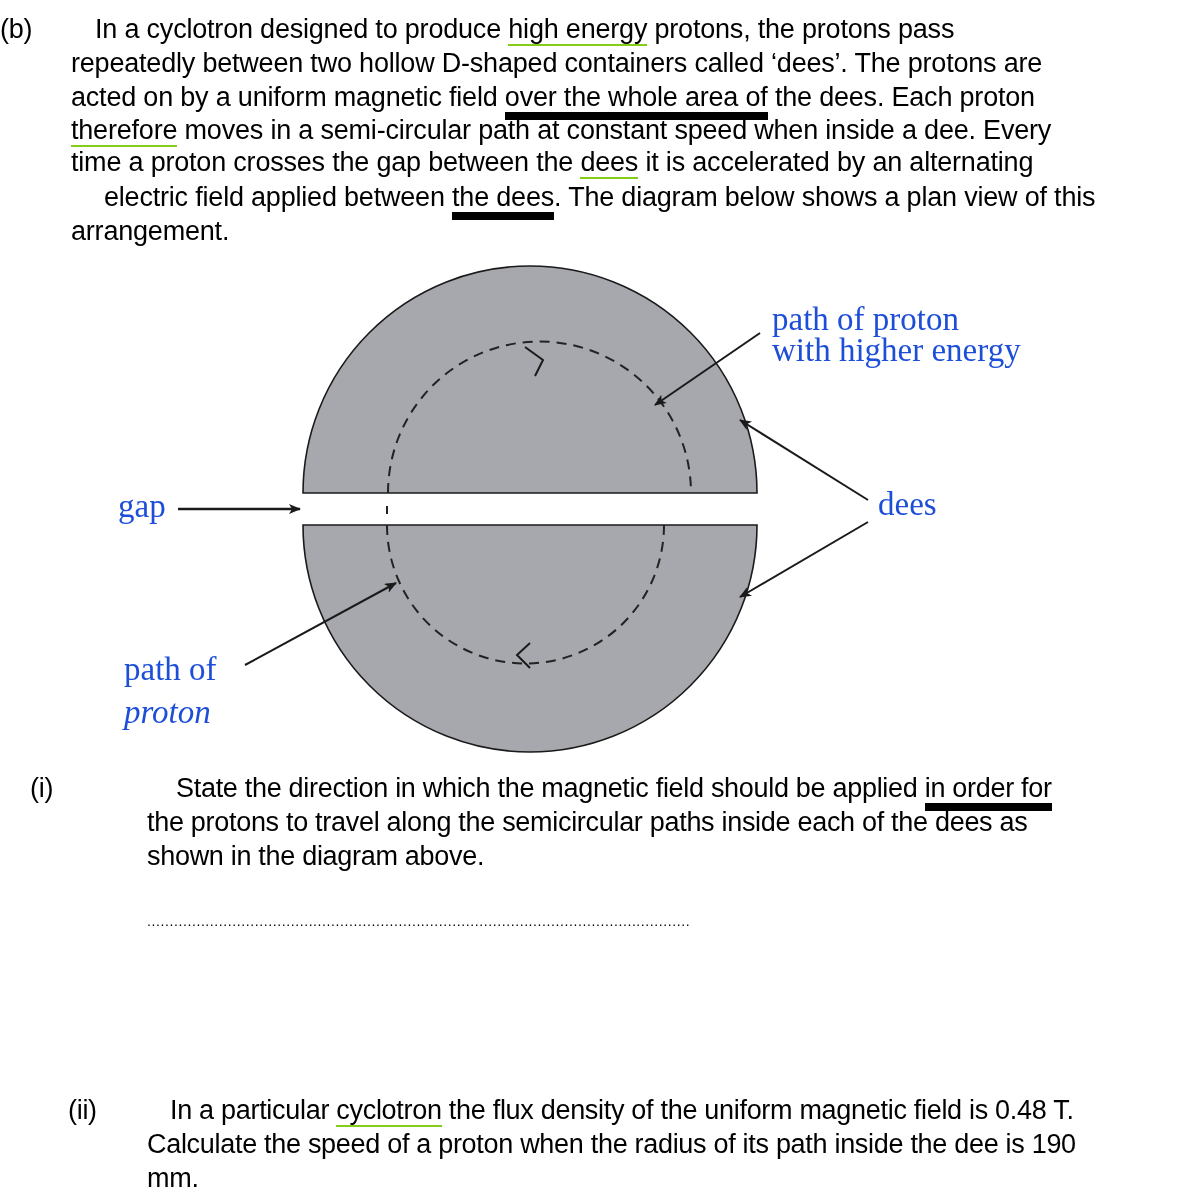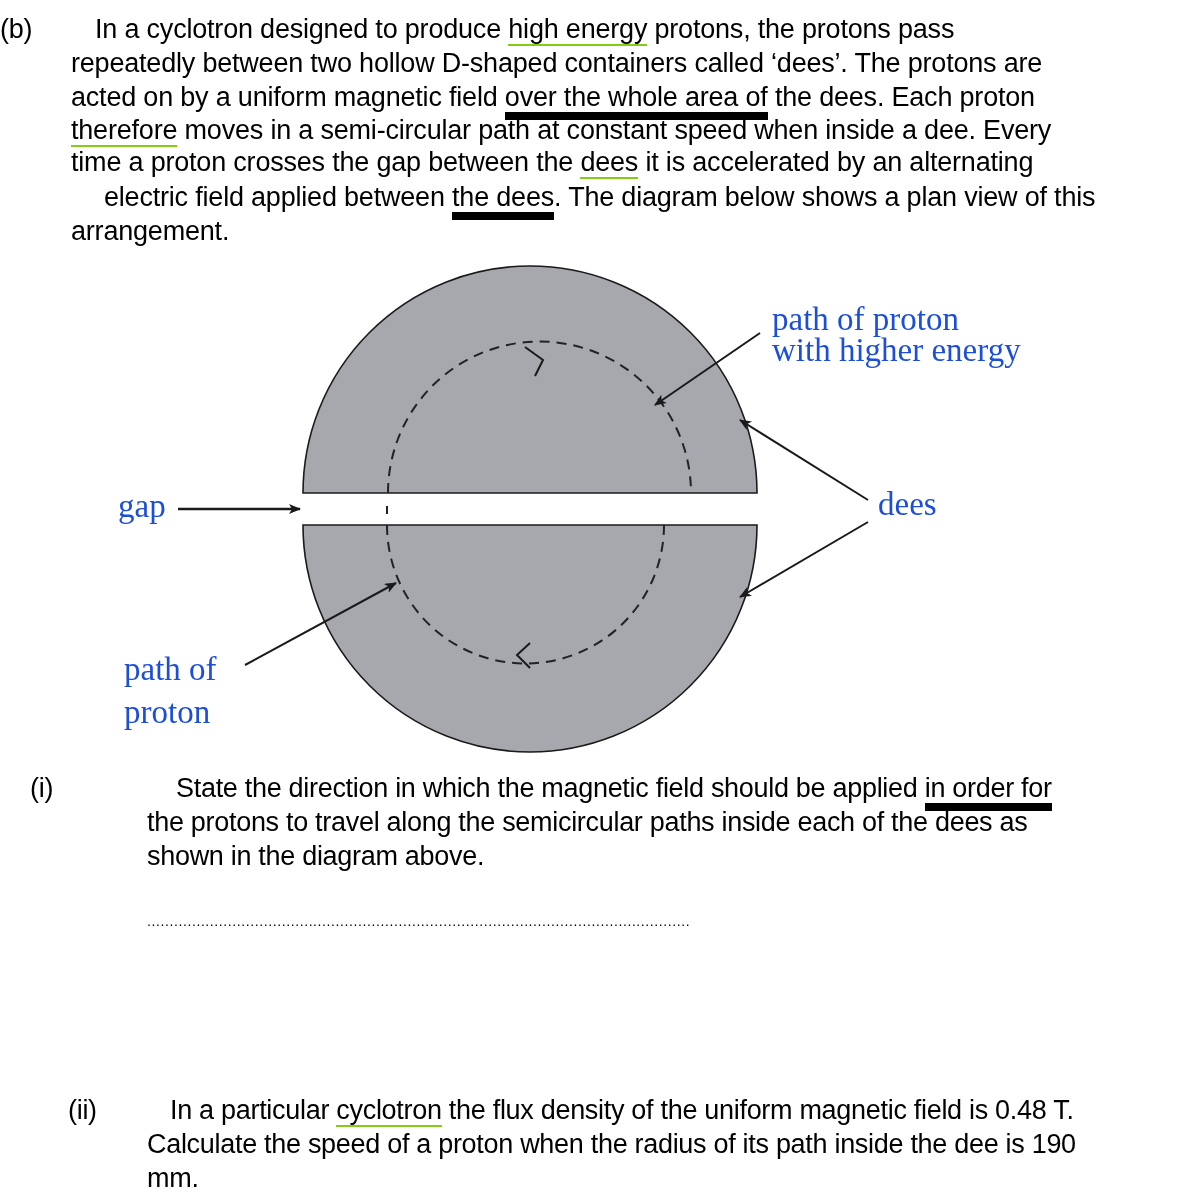--- a/index.html
+++ b/index.html
@@ -52,21 +52,21 @@
   <line x1="178" y1="509" x2="300" y2="509" stroke="#1a1a1a" stroke-width="2.5" marker-end="url(#ah)"></line>
 
   <line x1="245" y1="665" x2="396" y2="583" stroke="#1a1a1a" stroke-width="2" marker-end="url(#ah)"></line>
 </svg>
 
 <div class="abs serif" style="left:772px;top:301px;">path of proton</div>
 <div class="abs serif" style="left:772px;top:332px;">with higher energy</div>
 <div class="abs serif" style="left:118px;top:488px;">gap</div>
 <div class="abs serif" style="left:878px;top:486px;">dees</div>
 <div class="abs serif" style="left:124px;top:651px;">path of</div>
-<div class="abs serif" style="left:124px;top:694px;">proton</div>
+<div class="abs serif" style="left:124px;top:694px;font-style:italic;">proton</div>
 
 <div class="abs q" style="left:30px;top:771px;"><span style="border-bottom:0;">(i)</span></div>
 <div class="abs q" style="left:176px;top:771px;"><span>State the direction in which the magnetic field should be applied </span><span class="ul-blue">in order for</span></div>
 <div class="abs q" style="left:147px;top:805px;">the protons to travel along the semicircular paths inside each of the dees as</div>
 <div class="abs q" style="left:147px;top:839px;">shown in the diagram above.</div>
 <div class="abs" style="left:147px;top:913px;font-size:14px;letter-spacing:0.6px;white-space:nowrap;overflow:hidden;width:903px;">.........................................................................................................................</div>
 
 <div class="abs q" style="left:68px;top:1093px;">(ii)</div>
 <div class="abs q" style="left:170px;top:1093px;"><span>In a particular </span><span class="ul-red">cyclotron</span><span> the flux density of the uniform magnetic field is 0.48 T.</span></div>
 <div class="abs q" style="left:147px;top:1127px;">Calculate the speed of a proton when the radius of its path inside the dee is 190</div>

